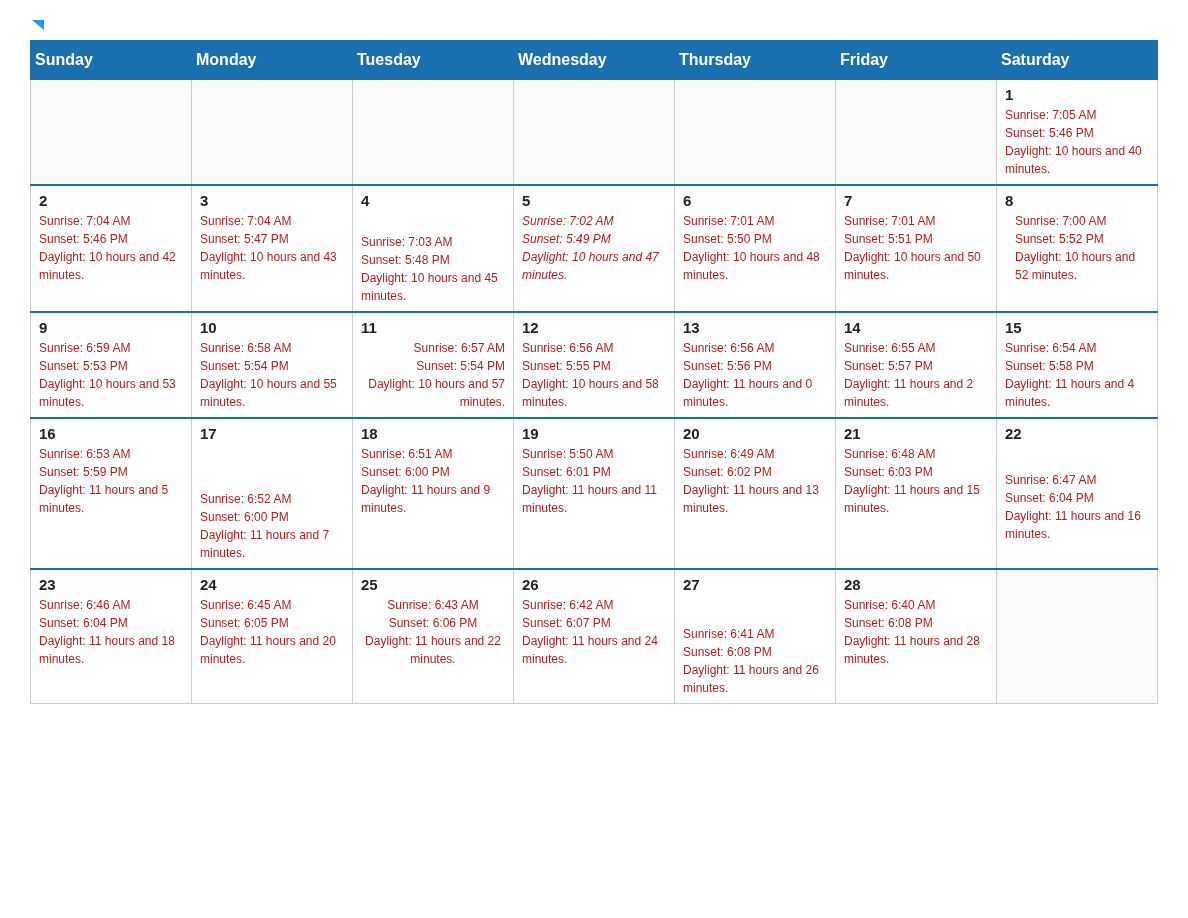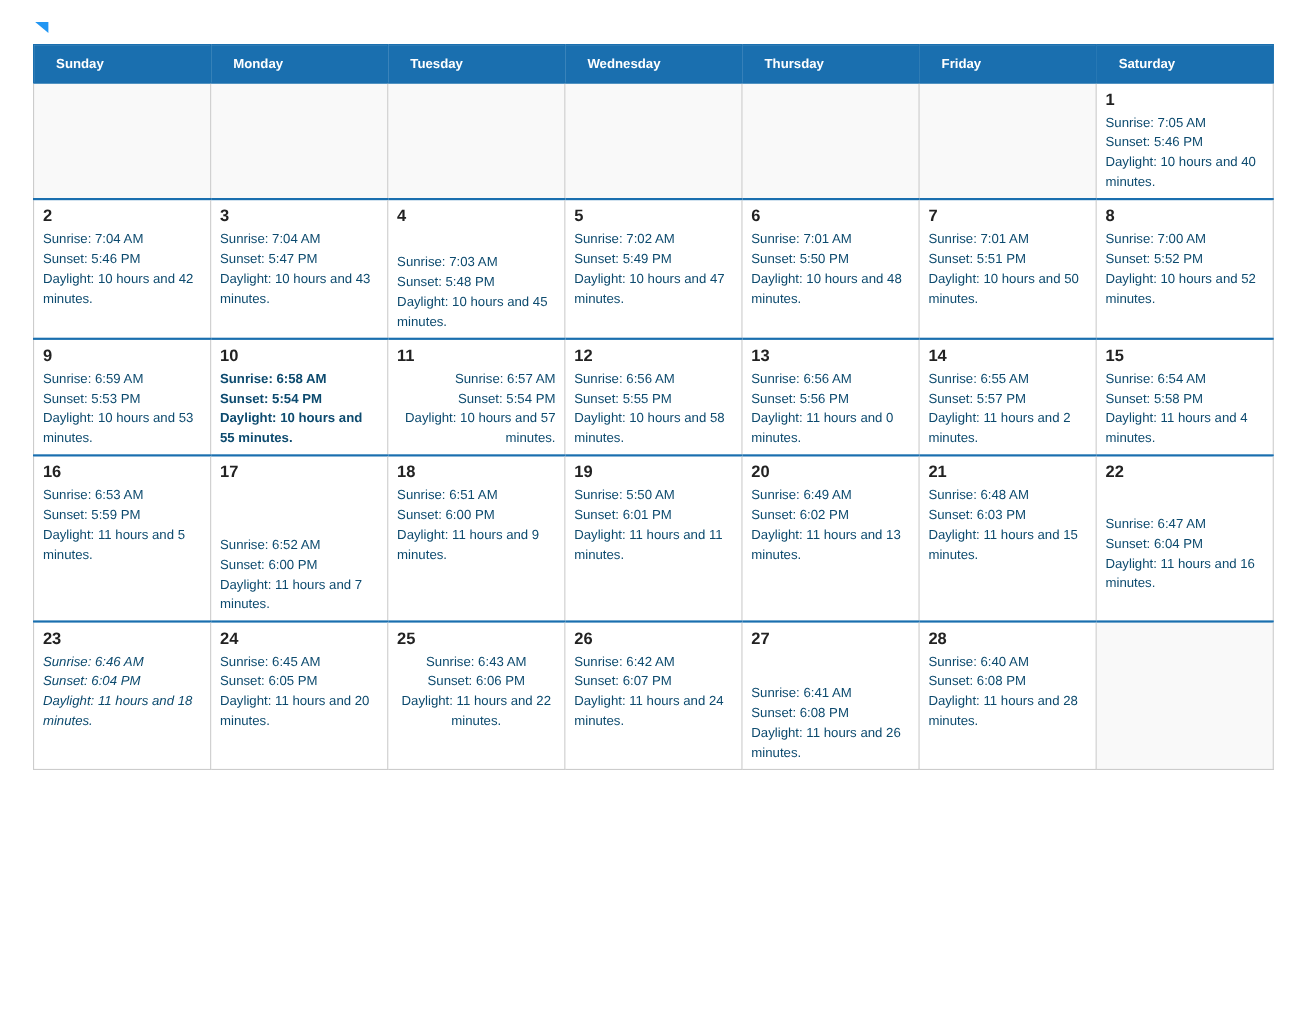--- a/index.html
+++ b/index.html
@@ -59,23 +59,23 @@
       margin-top: 4px;
     }
     .calendar {
       width: 100%;
       border-collapse: collapse;
       margin-top: 10px;
     }
     .calendar th {
       background-color: #1a6faf;
       color: #fff;
-      font-size: 12px;
-      font-weight: bold;
-      padding: 10px 20px;
+      font-size: 16px;
+      font-weight: bold;
+      padding: 10px 4px;
       text-align: left;
       border: 1px solid #1a6faf;
     }
     .calendar td {
       border: 1px solid #ccc;
       vertical-align: top;
       padding: 6px 8px;
       width: calc(100% / 7);
       min-height: 110px;
       font-size: 12.5px;
@@ -87,21 +87,21 @@
     }
     .day-number {
       font-size: 15px;
       font-weight: bold;
       color: #222;
       display: block;
       margin-bottom: 3px;
     }
     .day-info {
       font-size: 12px;
-      color: #0c4a6e;
+      color: #b91c1c;
       line-height: 1.5;
     }
     .row-separator td {
       border-top: 2px solid #1a6faf;
     }
   </style>
 </head>
 <body>
 
 <div class="header">
@@ -159,53 +159,53 @@
 Daylight: 10 hours and 43 minutes.</div>
         </td>
         <td>
           <span class="day-number">4</span>
           <div class="day-info" style="white-space: pre-line; margin-top: 24px;">Sunrise: 7:03 AM
 Sunset: 5:48 PM
 Daylight: 10 hours and 45 minutes.</div>
         </td>
         <td>
           <span class="day-number">5</span>
-          <div class="day-info" style="white-space: pre-line;">Sunrise: 7:02 AM
+          <div class="day-info" style="white-space: pre-line; font-style: italic;">Sunrise: 7:02 AM
 Sunset: 5:49 PM
 Daylight: 10 hours and 47 minutes.</div>
         </td>
         <td>
           <span class="day-number">6</span>
           <div class="day-info" style="white-space: pre-line;">Sunrise: 7:01 AM
 Sunset: 5:50 PM
 Daylight: 10 hours and 48 minutes.</div>
         </td>
         <td>
           <span class="day-number">7</span>
           <div class="day-info" style="white-space: pre-line;">Sunrise: 7:01 AM
 Sunset: 5:51 PM
 Daylight: 10 hours and 50 minutes.</div>
         </td>
         <td>
           <span class="day-number">8</span>
-          <div class="day-info" style="white-space: pre-line;">Sunrise: 7:00 AM
+          <div class="day-info" style="white-space: pre-line; margin-left: 10px;">Sunrise: 7:00 AM
 Sunset: 5:52 PM
 Daylight: 10 hours and 52 minutes.</div>
         </td>
       </tr>
       <tr class="row-separator">
         <td>
           <span class="day-number">9</span>
           <div class="day-info" style="white-space: pre-line;">Sunrise: 6:59 AM
 Sunset: 5:53 PM
 Daylight: 10 hours and 53 minutes.</div>
         </td>
         <td>
           <span class="day-number">10</span>
-          <div class="day-info" style="white-space: pre-line; font-weight: bold;">Sunrise: 6:58 AM
+          <div class="day-info" style="white-space: pre-line;">Sunrise: 6:58 AM
 Sunset: 5:54 PM
 Daylight: 10 hours and 55 minutes.</div>
         </td>
         <td>
           <span class="day-number">11</span>
           <div class="day-info" style="white-space: pre-line; text-align: right;">Sunrise: 6:57 AM
 Sunset: 5:54 PM
 Daylight: 10 hours and 57 minutes.</div>
         </td>
         <td>
@@ -273,21 +273,21 @@
         <td>
           <span class="day-number">22</span>
           <div class="day-info" style="white-space: pre-line; margin-top: 29px;">Sunrise: 6:47 AM
 Sunset: 6:04 PM
 Daylight: 11 hours and 16 minutes.</div>
         </td>
       </tr>
       <tr class="row-separator">
         <td>
           <span class="day-number">23</span>
-          <div class="day-info" style="white-space: pre-line; font-style: italic;">Sunrise: 6:46 AM
+          <div class="day-info" style="white-space: pre-line;">Sunrise: 6:46 AM
 Sunset: 6:04 PM
 Daylight: 11 hours and 18 minutes.</div>
         </td>
         <td>
           <span class="day-number">24</span>
           <div class="day-info" style="white-space: pre-line;">Sunrise: 6:45 AM
 Sunset: 6:05 PM
 Daylight: 11 hours and 20 minutes.</div>
         </td>
         <td>

